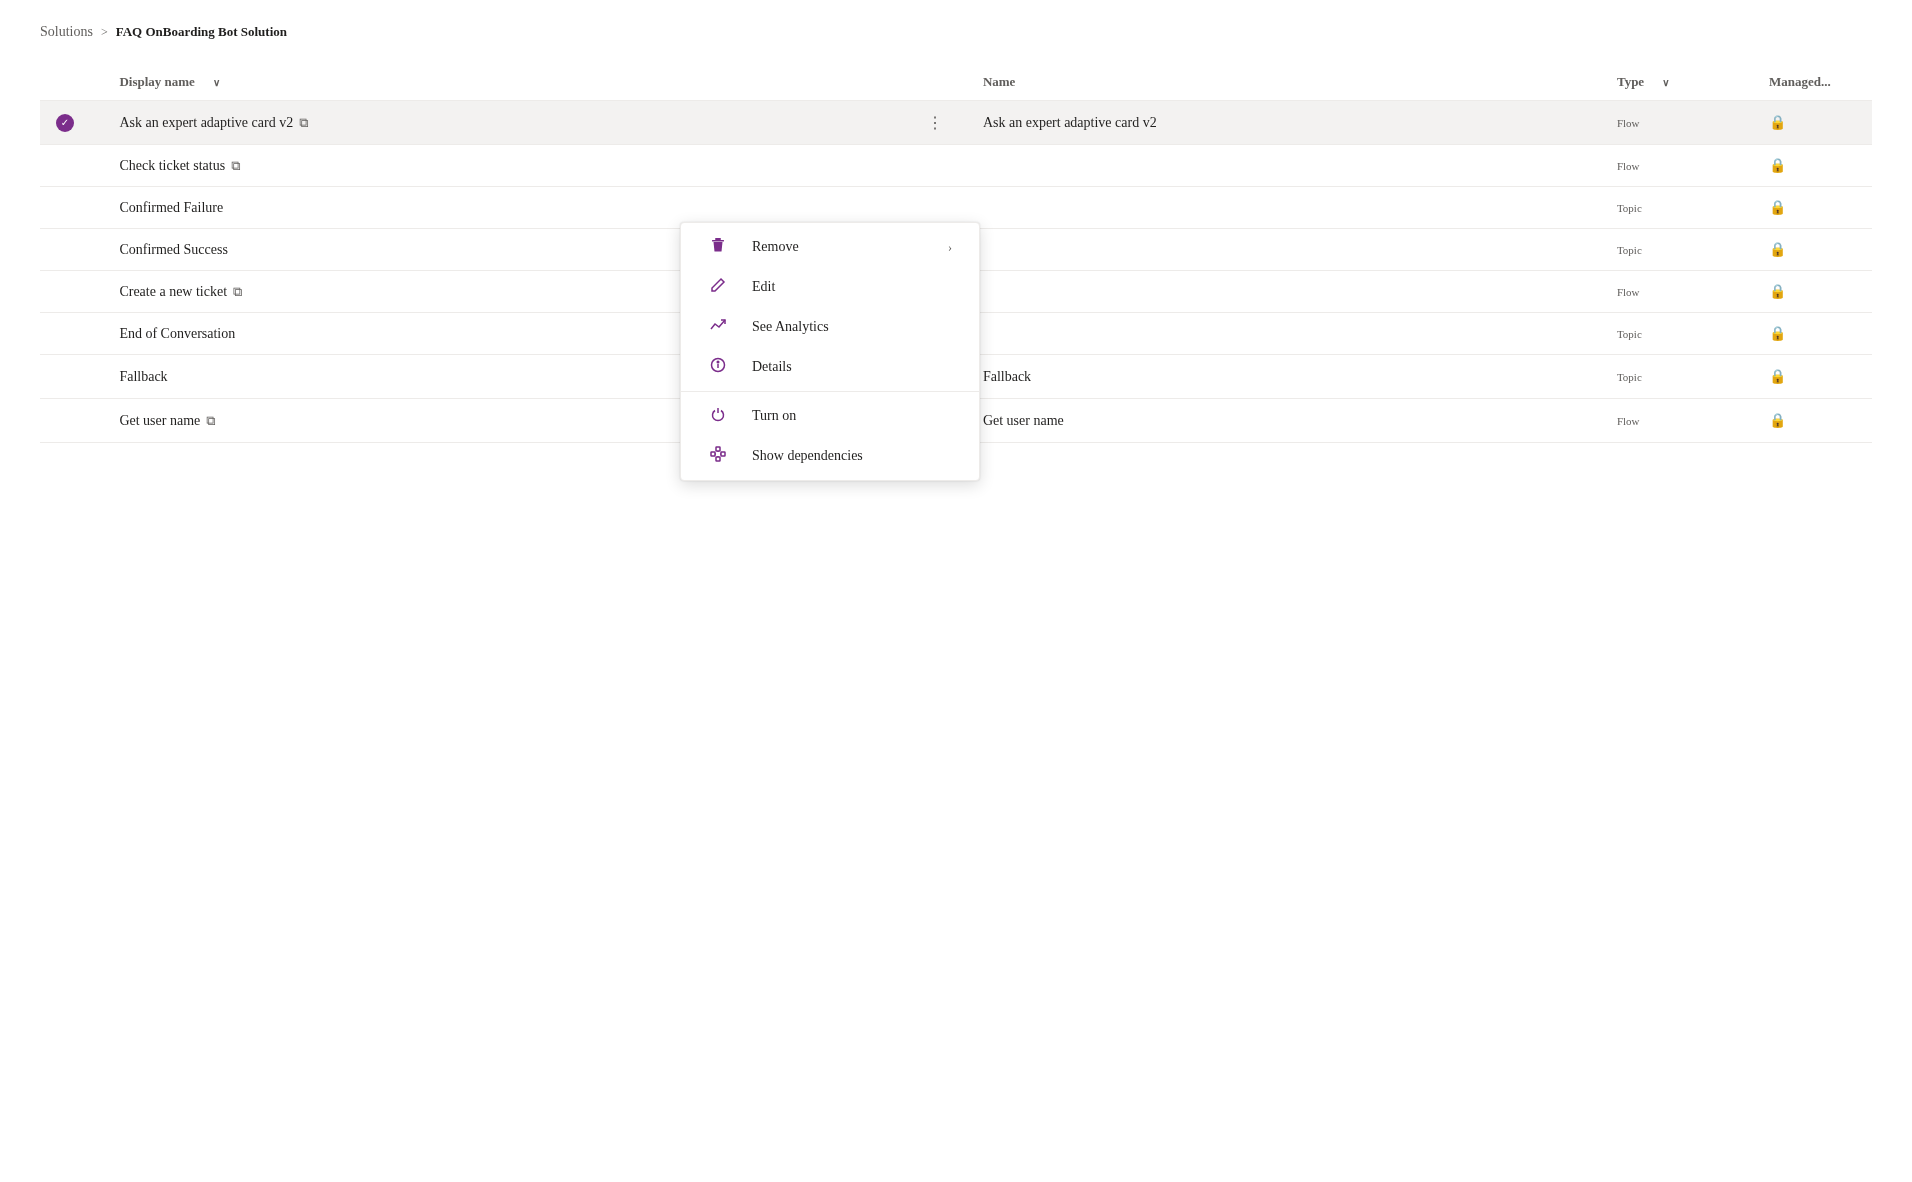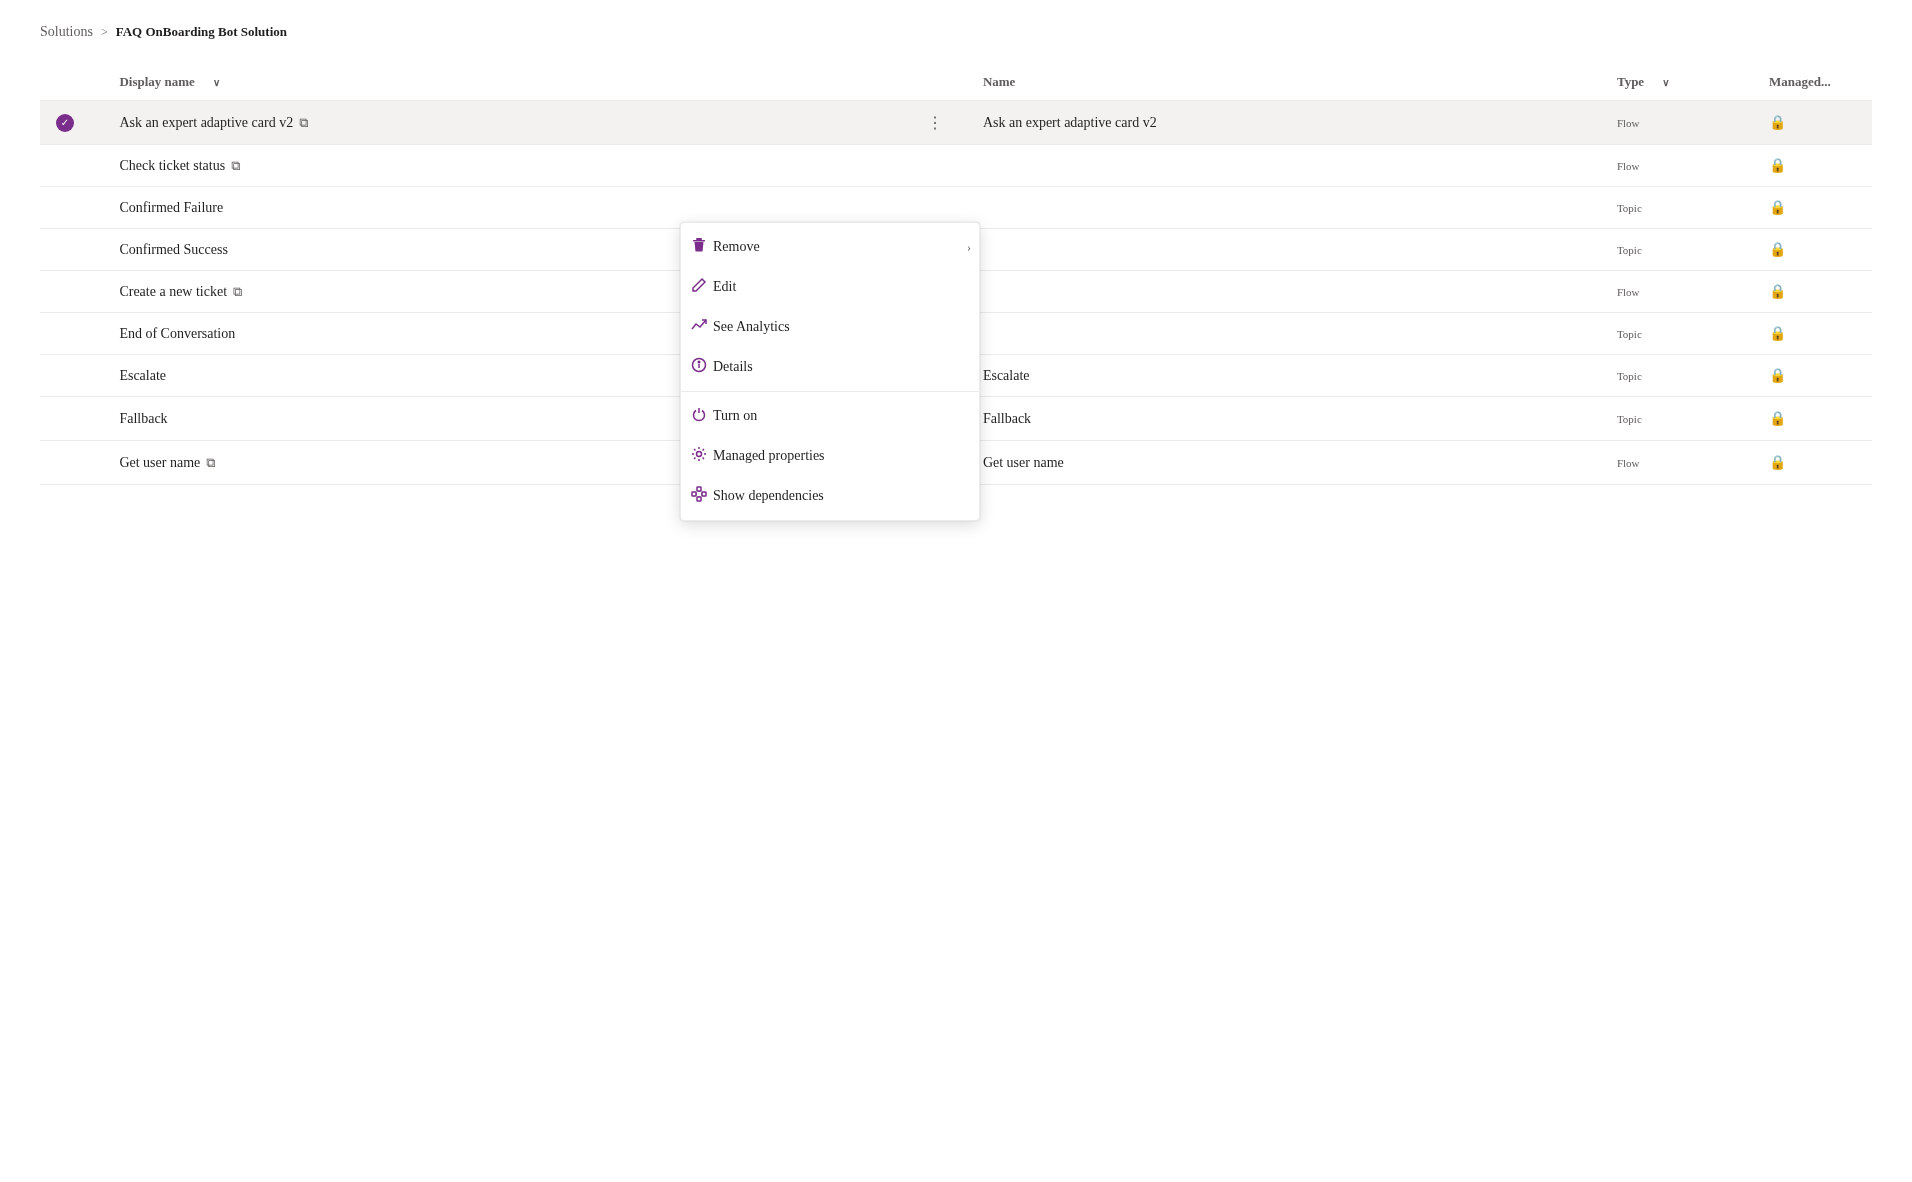--- a/index.html
+++ b/index.html
@@ -141,22 +141,22 @@
       box-shadow: 0 4px 16px rgba(0,0,0,0.14), 0 0 2px rgba(0,0,0,0.12);
       border-radius: 4px;
       width: 300px;
       z-index: 100;
       padding: 4px 0;
     }
 
     .context-menu-item {
       display: flex;
       align-items: center;
-      gap: 4px;
-      padding: 10px 8px;
+      gap: 24px;
+      padding: 10px 27px;
       cursor: pointer;
       font-size: 14px;
       color: #201f1e;
       position: relative;
     }
 
     .context-menu-item.disabled {
       color: #a19f9d;
     }
 
@@ -318,32 +318,20 @@
             </td>
             <td style="width: 40px; padding: 8px 4px;"></td>
             <td style="color: rgb(32, 31, 30);"></td>
             <td class="type-text">Topic</td>
             <td><span class="lock-icon">🔒</span></td>
           </tr>
           <tr>
             <td class="row-checkbox"></td>
             <td>
               <div class="display-name-cell">
-                <span>Escalate</span>
-              </div>
-            </td>
-            <td style="width: 40px; padding: 8px 4px;"></td>
-            <td style="color: rgb(32, 31, 30);">Escalate</td>
-            <td class="type-text">Topic</td>
-            <td><span class="lock-icon">🔒</span></td>
-          </tr>
-          <tr>
-            <td class="row-checkbox"></td>
-            <td>
-              <div class="display-name-cell">
                 <span>Fallback</span>
               </div>
             </td>
             <td style="width: 40px; padding: 8px 4px;">
               <div class="more-options-btn" style="font-size:16px; letter-spacing:1px; color:#605e5c;">⋮</div>
             </td>
             <td style="color: rgb(32, 31, 30);">Fallback</td>
             <td class="type-text">Topic</td>
             <td><span class="lock-icon">🔒</span></td>
           </tr>
@@ -396,27 +384,20 @@
             </svg></span>
           <span class="menu-label">Details</span>
         </div>
         <hr class="context-menu-separator">
         <div class="context-menu-item">
           <span class="menu-icon "><svg width="16" height="16" viewBox="0 0 16 16" fill="none" stroke="#7b2d8b" stroke-width="1.5">
               <path d="M8 2v5"></path>
               <path d="M5 4.5A5.5 5.5 0 1 0 11 4.5"></path>
             </svg></span>
           <span class="menu-label">Turn on</span>
-        </div>
-        <div class="context-menu-item">
-          <span class="menu-icon "><svg width="16" height="16" viewBox="0 0 16 16" fill="none" stroke="#7b2d8b" stroke-width="1.5">
-              <circle cx="8" cy="8" r="2.5"></circle>
-              <path d="M8 1v2M8 13v2M1 8h2M13 8h2M3.05 3.05l1.41 1.41M11.54 11.54l1.41 1.41M11.54 4.46l1.41-1.41M3.05 12.95l1.41-1.41"></path>
-            </svg></span>
-          <span class="menu-label">Managed properties</span>
         </div>
         <div class="context-menu-item">
           <span class="menu-icon "><svg width="16" height="16" viewBox="0 0 16 16" fill="none" stroke="#7b2d8b" stroke-width="1.5">
               <rect x="1" y="6" width="4" height="4" rx="0.5"></rect>
               <rect x="6" y="1" width="4" height="4" rx="0.5"></rect>
               <rect x="6" y="11" width="4" height="4" rx="0.5"></rect>
               <rect x="11" y="6" width="4" height="4" rx="0.5"></rect>
               <line x1="5" y1="8" x2="6" y2="8"></line>
               <line x1="8" y1="5" x2="8" y2="6"></line>
               <line x1="8" y1="11" x2="8" y2="10"></line>

